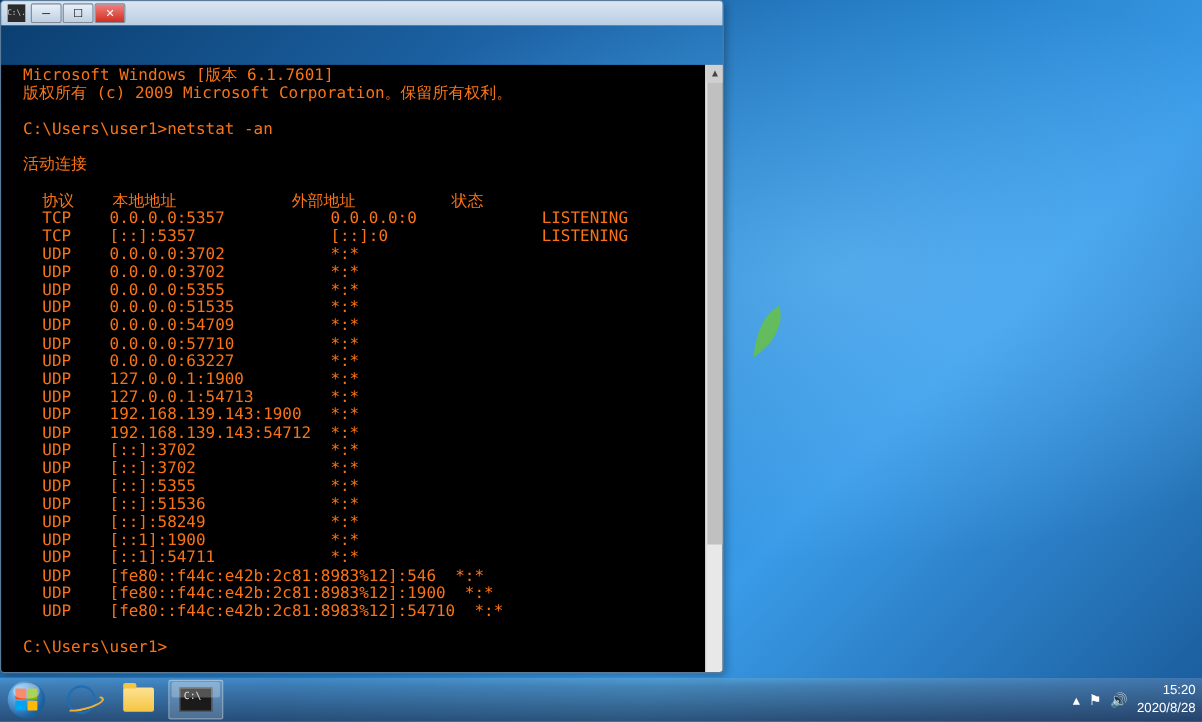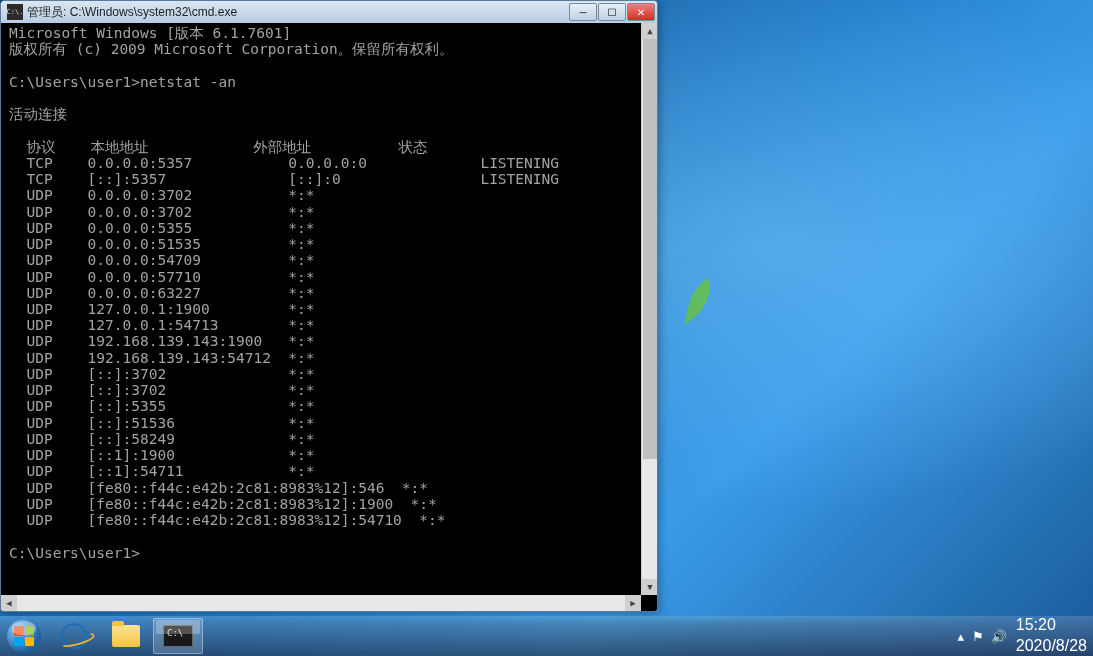--- a/index.html
+++ b/index.html
@@ -73,26 +73,27 @@
 .win-btn.max { background: linear-gradient(to bottom,#e8f0f8,#c0d0e0); }
 .win-btn.close { background: linear-gradient(to bottom,#f08080,#d03020); color:#fff; }
 .cmd-body {
   background: #000;
   height: calc(100% - 22px);
   position: relative;
 }
 .cmd-content {
   height: 100%;
   overflow: hidden;
-  padding: 2px 8px;
-  color: #a3a3a3;
+  padding: 2px 20px;
+  color: #f97316;
   font-family: "NSimSun", Consolas, monospace;
   font-size: 14.5px;
   line-height: 1.12;
   white-space: pre;
+  margin-top: 36px;
 }
 .scrollbar-v {
   position: absolute;
   right: 0; top: 0;
   width: 16px; height: calc(100% - 16px);
   background: #e8e8e8;
   border-left: 1px solid #ccc;
 }
 .scrollbar-v .arrow, .scrollbar-h .arrow {
   width: 16px; height: 16px;
@@ -216,36 +217,35 @@
   margin-left: auto;
   display: flex;
   align-items: center;
   gap: 8px;
   padding-right: 6px;
   color: #fff;
   font-family: 'Segoe UI', sans-serif;
   font-size: 12px;
 }
 .tray-icon { font-size: 13px; color: #fff; }
-.clock { text-align: left; line-height: 1.3; font-size: 16px; }
+.clock { text-align: right; line-height: 1.3; font-size: 12px; }
 </style>
 </head>
 <body>
 
 <div class="desktop-bg"></div>
 <div class="leaf">
   <svg viewBox="0 0 40 60">
       <path d="M5 55 Q8 20 28 8 Q34 22 20 42 Q12 50 5 55" fill="#69c33b" opacity="0.8"></path>
     </svg>
 </div>
 
 <div class="cmd-window">
   <div class="titlebar">
     <div class="titlebar-icon">C:\.</div>
-    <div class="titlebar-text">管理员: C:\Windows\system32\cmd.exe</div>
     <div class="win-btns">
       <div class="win-btn min">─</div>
       <div class="win-btn max">☐</div>
       <div class="win-btn close">✕</div>
     </div>
   </div>
   <div class="cmd-body">
     <div class="cmd-content" id="cmd-content">Microsoft Windows [版本 6.1.7601]
 版权所有 (c) 2009 Microsoft Corporation。保留所有权利。
 

